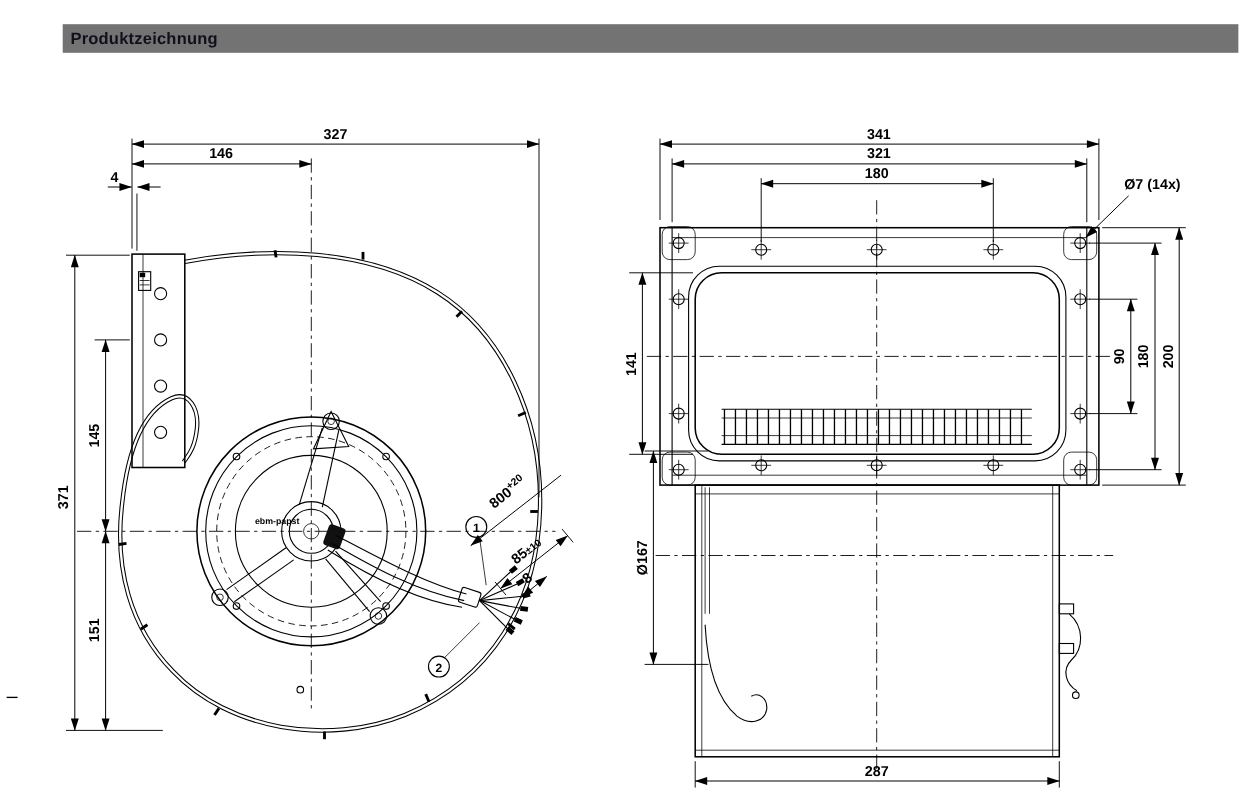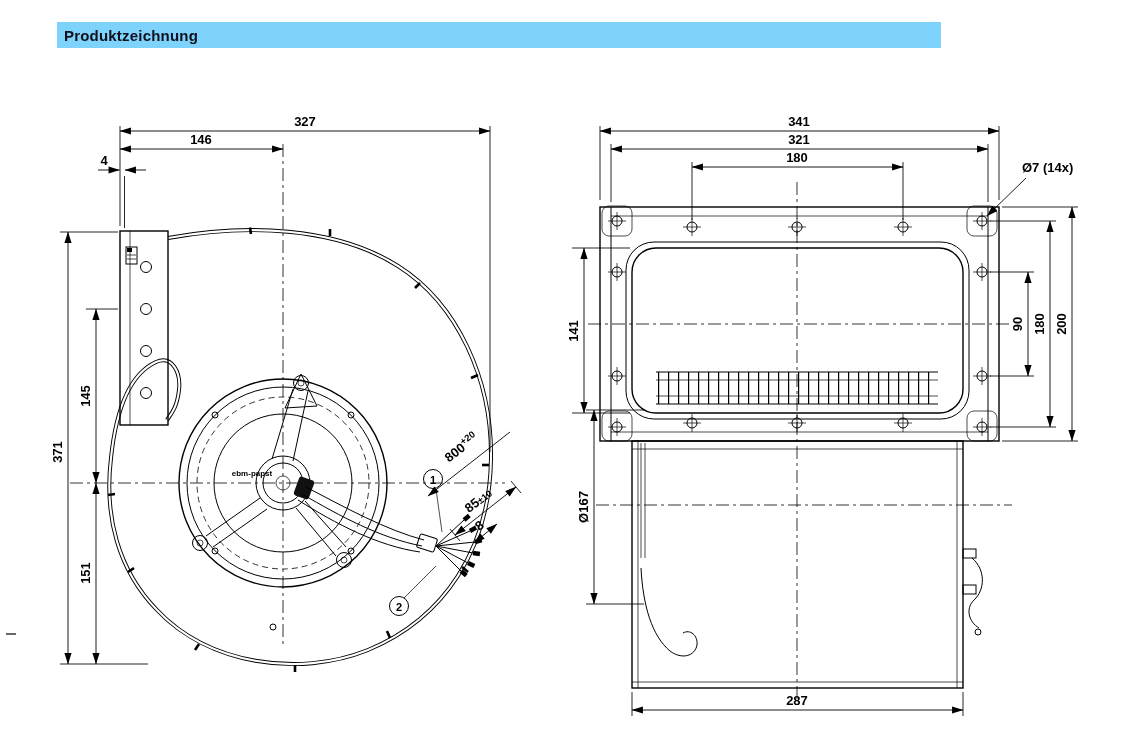--- a/index.html
+++ b/index.html
@@ -1,19 +1,19 @@
 <!DOCTYPE html>
 <html><head>
 <meta charset="utf-8">
 <style>
   * { margin:0; padding:0; box-sizing:border-box; }
   html,body { width:1126px; height:733px; background:#ffffff; overflow:hidden;
               font-family:"Liberation Sans", sans-serif; position:relative; }
-  .header-bar { position:absolute; left:57px; top:22px; width:884px; height:26px;
-                background:#7dd3fc; display:flex; align-items:center; padding-left:7px; }
+  .header-bar { position:absolute; left:57px; top:22px; width:1069px; height:26px;
+                background:#737373; display:flex; align-items:center; padding-left:7px; }
   .header-title { font-size:15px; font-weight:bold; color:#10101c; letter-spacing:0.2px; }
   svg.drawing { position:absolute; left:0; top:0; }
   .ol   { stroke:#000; stroke-width:1.4; fill:none; }
   .ol2  { stroke:#000; stroke-width:1;   fill:none; }
   .thin { stroke:#000; stroke-width:0.7; fill:none; }
   .ext  { stroke:#000; stroke-width:0.85; fill:none; }
   .dimline { stroke:#000; stroke-width:0.9; fill:none; }
   .cl   { stroke:#000; stroke-width:0.8; fill:none; stroke-dasharray:13 4 3 4; }
   .dash { stroke:#000; stroke-width:0.8; fill:none; stroke-dasharray:6 4; }
   .dbl  { stroke:#000; stroke-width:4;   fill:none; }

